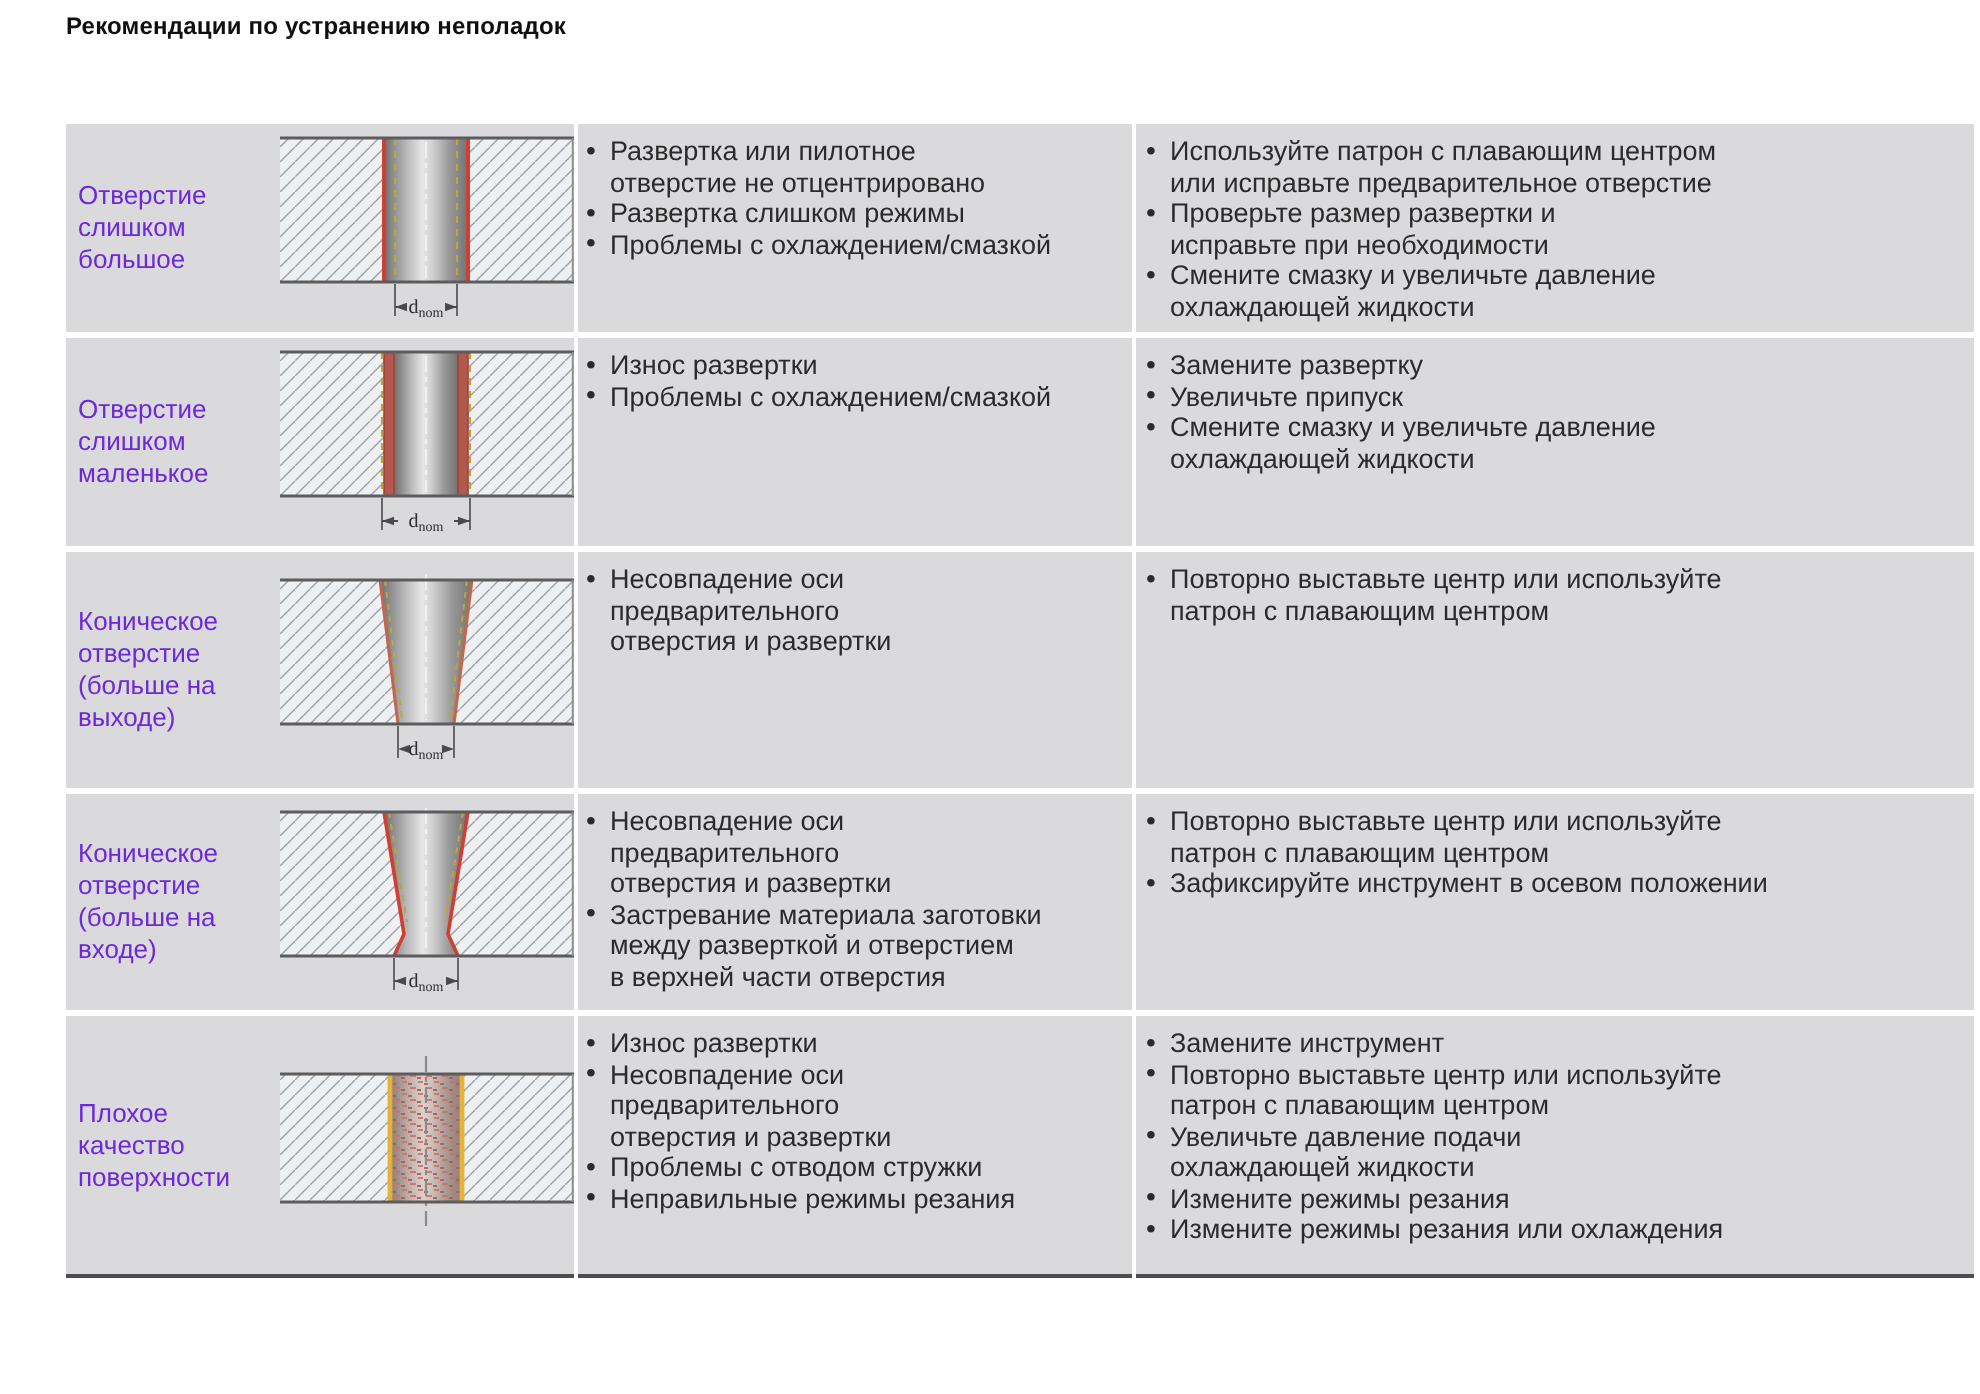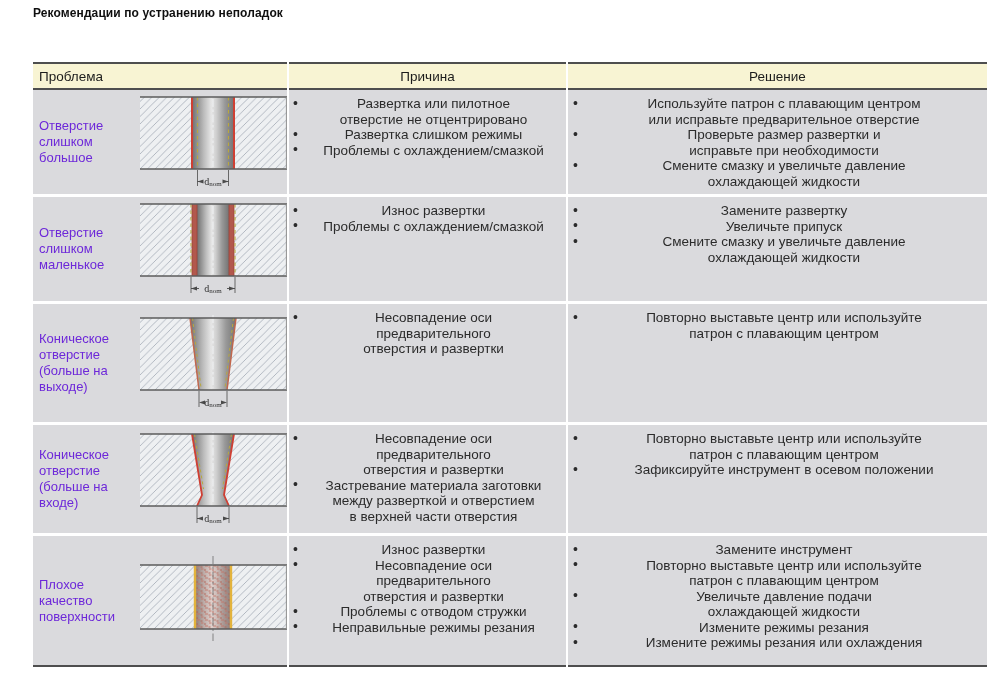--- a/index.html
+++ b/index.html
@@ -35,34 +35,29 @@
   .probLabel{
     flex:1;padding-left:6px;font-size:13px;line-height:16px;white-space:pre-line;color:#6d28d9;
   }
   .illu{width:147px;flex:none;}
   .illu svg{display:block;}
   .blist{
     margin:0;list-style:none;padding:6px 4px 4px 16px;
     font-size:13.5px;line-height:15.5px;color:#2b2b2b;
   }
   .c3 .blist{padding-left:17px;}
-  .blist li{position:relative;white-space:pre-line;text-align:center;}
+  .blist li{position:relative;white-space:pre-line;}
   .blist li::before{content:"\2022";position:absolute;left:-12px;top:-0.5px;font-size:14px;}
 </style>
 </head>
 <body style="--header-bg: #f8f4d3; --row-bg: #dadadd; --border: #4e4e4e;">
 
 <div class="title">Рекомендации по устранению неполадок</div>
 
 <div class="tbl">
-  <div class="hdr">
-    <div class="hcell c1">Проблема</div>
-    <div class="hcell c2">Причина</div>
-    <div class="hcell c3">Решение</div>
-  </div>
   <div>
       <div class="brow first" style="min-height: 104px;">
         <div class="cell c1 probCell">
           <div class="probLabel">Отверстие
 слишком
 большое</div>
           <div class="illu">
             <svg width="147" height="96" viewBox="0 0 147 96">
               <defs>
       <linearGradient id="g0" x1="0" y1="0" x2="1" y2="0">

